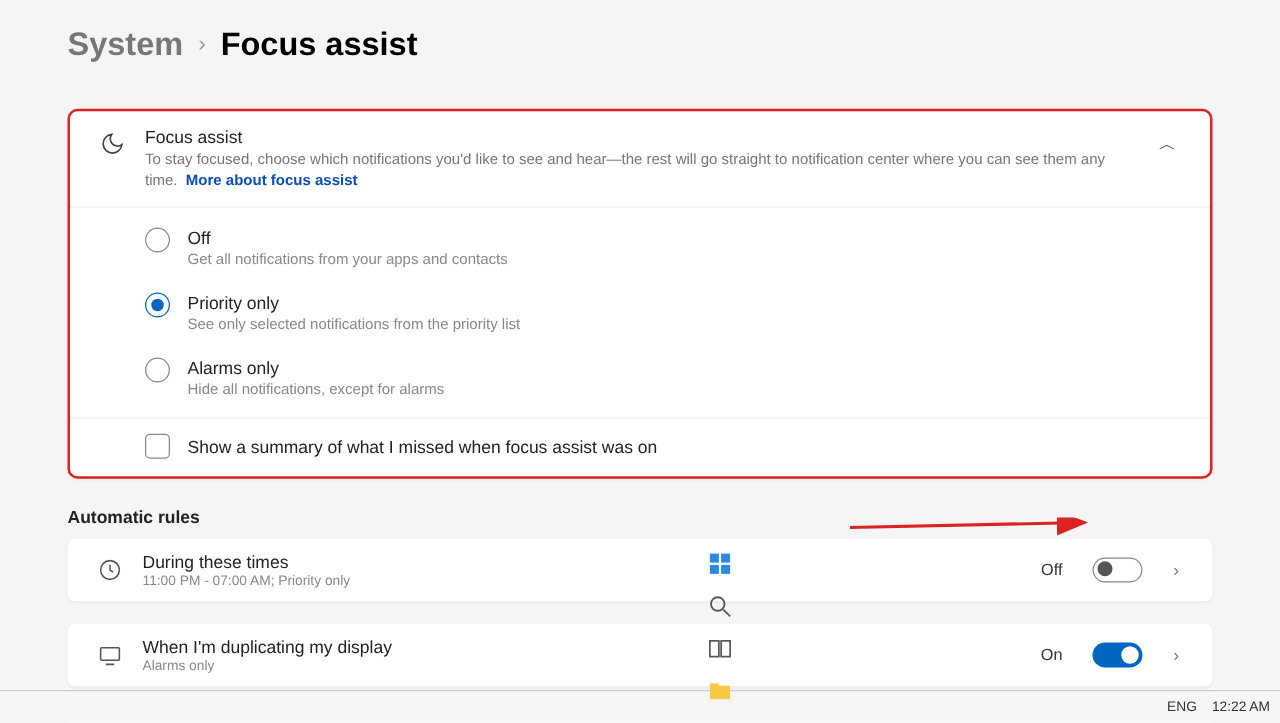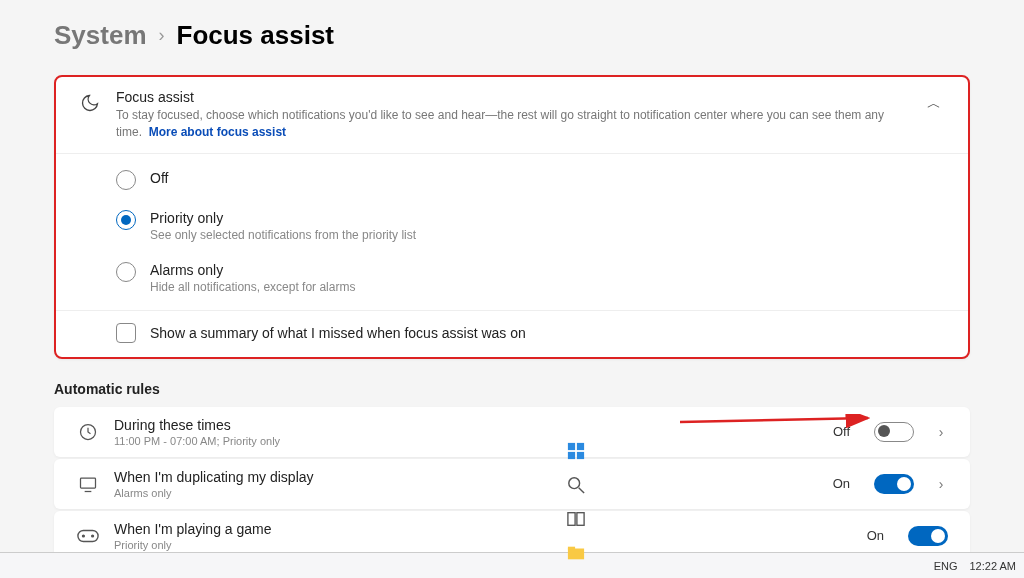--- a/index.html
+++ b/index.html
@@ -1,21 +1,21 @@
 <!DOCTYPE html>
 <html><head>
   <meta charset="utf-8">
   <style>
     * { box-sizing: border-box; margin: 0; padding: 0; font-family: 'Segoe UI', Tahoma, sans-serif; }
     body { background: #f5f5f5; width: 1024px; height: 578px; overflow: hidden; position: relative; }
 
     .content { padding: 20px 54px 0 54px; }
 
     
-    .breadcrumb { display: flex; align-items: center; gap: 12px; margin-bottom: 24px; }
+    .breadcrumb { display: flex; align-items: center; gap: 12px; margin-bottom: 36px; }
     .breadcrumb .sys { font-size: 26px; font-weight: 600; color: #777; }
     .breadcrumb .chev { font-size: 18px; color: #999; }
     .breadcrumb .page { font-size: 26px; font-weight: 700; color: #000; }
 
     
     .card { background: #fff; border-radius: 6px; box-shadow: 0 1px 3px rgba(0,0,0,0.05); }
     .card.highlight { border: 2px solid #d22; border-radius: 8px; }
 
     .card-head { display: flex; align-items: flex-start; padding: 12px 22px 12px 22px; border-bottom: 1px solid #eee; gap: 14px; }
     .card-head .icon-slot { width: 24px; display:flex; align-items:center; justify-content:center; padding-top:4px; }
@@ -36,21 +36,21 @@
     .olink { font-size: 13px; color: #0a4db8; font-weight: 500; margin-top: 4px; cursor: pointer; }
 
     .summary-row { display: flex; align-items: center; gap: 14px; padding: 12px 18px 14px 60px; border-top: 1px solid #eee; }
     .checkbox { width: 20px; height: 20px; border: 1.5px solid #888; border-radius: 4px; flex-shrink: 0; }
     .summary-row .slabel { font-size: 14px; color: #222; }
 
     
     .section-h { font-size: 14px; font-weight: 600; color: #222; margin: 22px 0 10px 0; }
 
     
-    .rule { display: flex; align-items: center; padding: 10px 22px; gap: 14px; margin-bottom: 2px; }
+    .rule { display: flex; align-items: center; padding: 10px 22px; gap: 14px; margin-bottom: 18px; }
     .rule .ricon { width: 24px; color: #555; display:flex; align-items:center; justify-content:center; }
     .rule .rt { flex: 1; }
     .rule .rlabel { font-size: 14px; color: #222; }
     .rule .rsub { font-size: 11px; color: #888; margin-top: 2px; }
     .rule .state { font-size: 13px; color: #333; margin-right: 10px; min-width: 22px; text-align: right; }
     .rule .chevron { font-size: 14px; color: #777; width: 14px; text-align:center; margin-left:6px; }
 
     .toggle { width: 40px; height: 20px; border-radius: 20px; position: relative; }
     .toggle.off { background: #fff; border: 1.5px solid #888; }
     .toggle.off::after { content: ""; position: absolute; left: 3px; top: 2.5px; width: 12px; height: 12px; background: #555; border-radius: 50%; }
@@ -94,20 +94,21 @@
         </div>
       </div>
       <div class="expander">︿</div>
     </div>
 
     <div class="options">
       <div class="opt">
         <div class="radio"></div>
         <div class="ot">
           <div class="olabel">Off</div>
+          <div class="odesc">Get all notifications from your apps and contacts</div>
         </div>
       </div>
 
       <div class="opt">
         <div class="radio checked"></div>
         <div class="ot">
           <div class="olabel">Priority only</div>
           <div class="odesc">See only selected notifications from the priority list</div>
         </div>
       </div>

